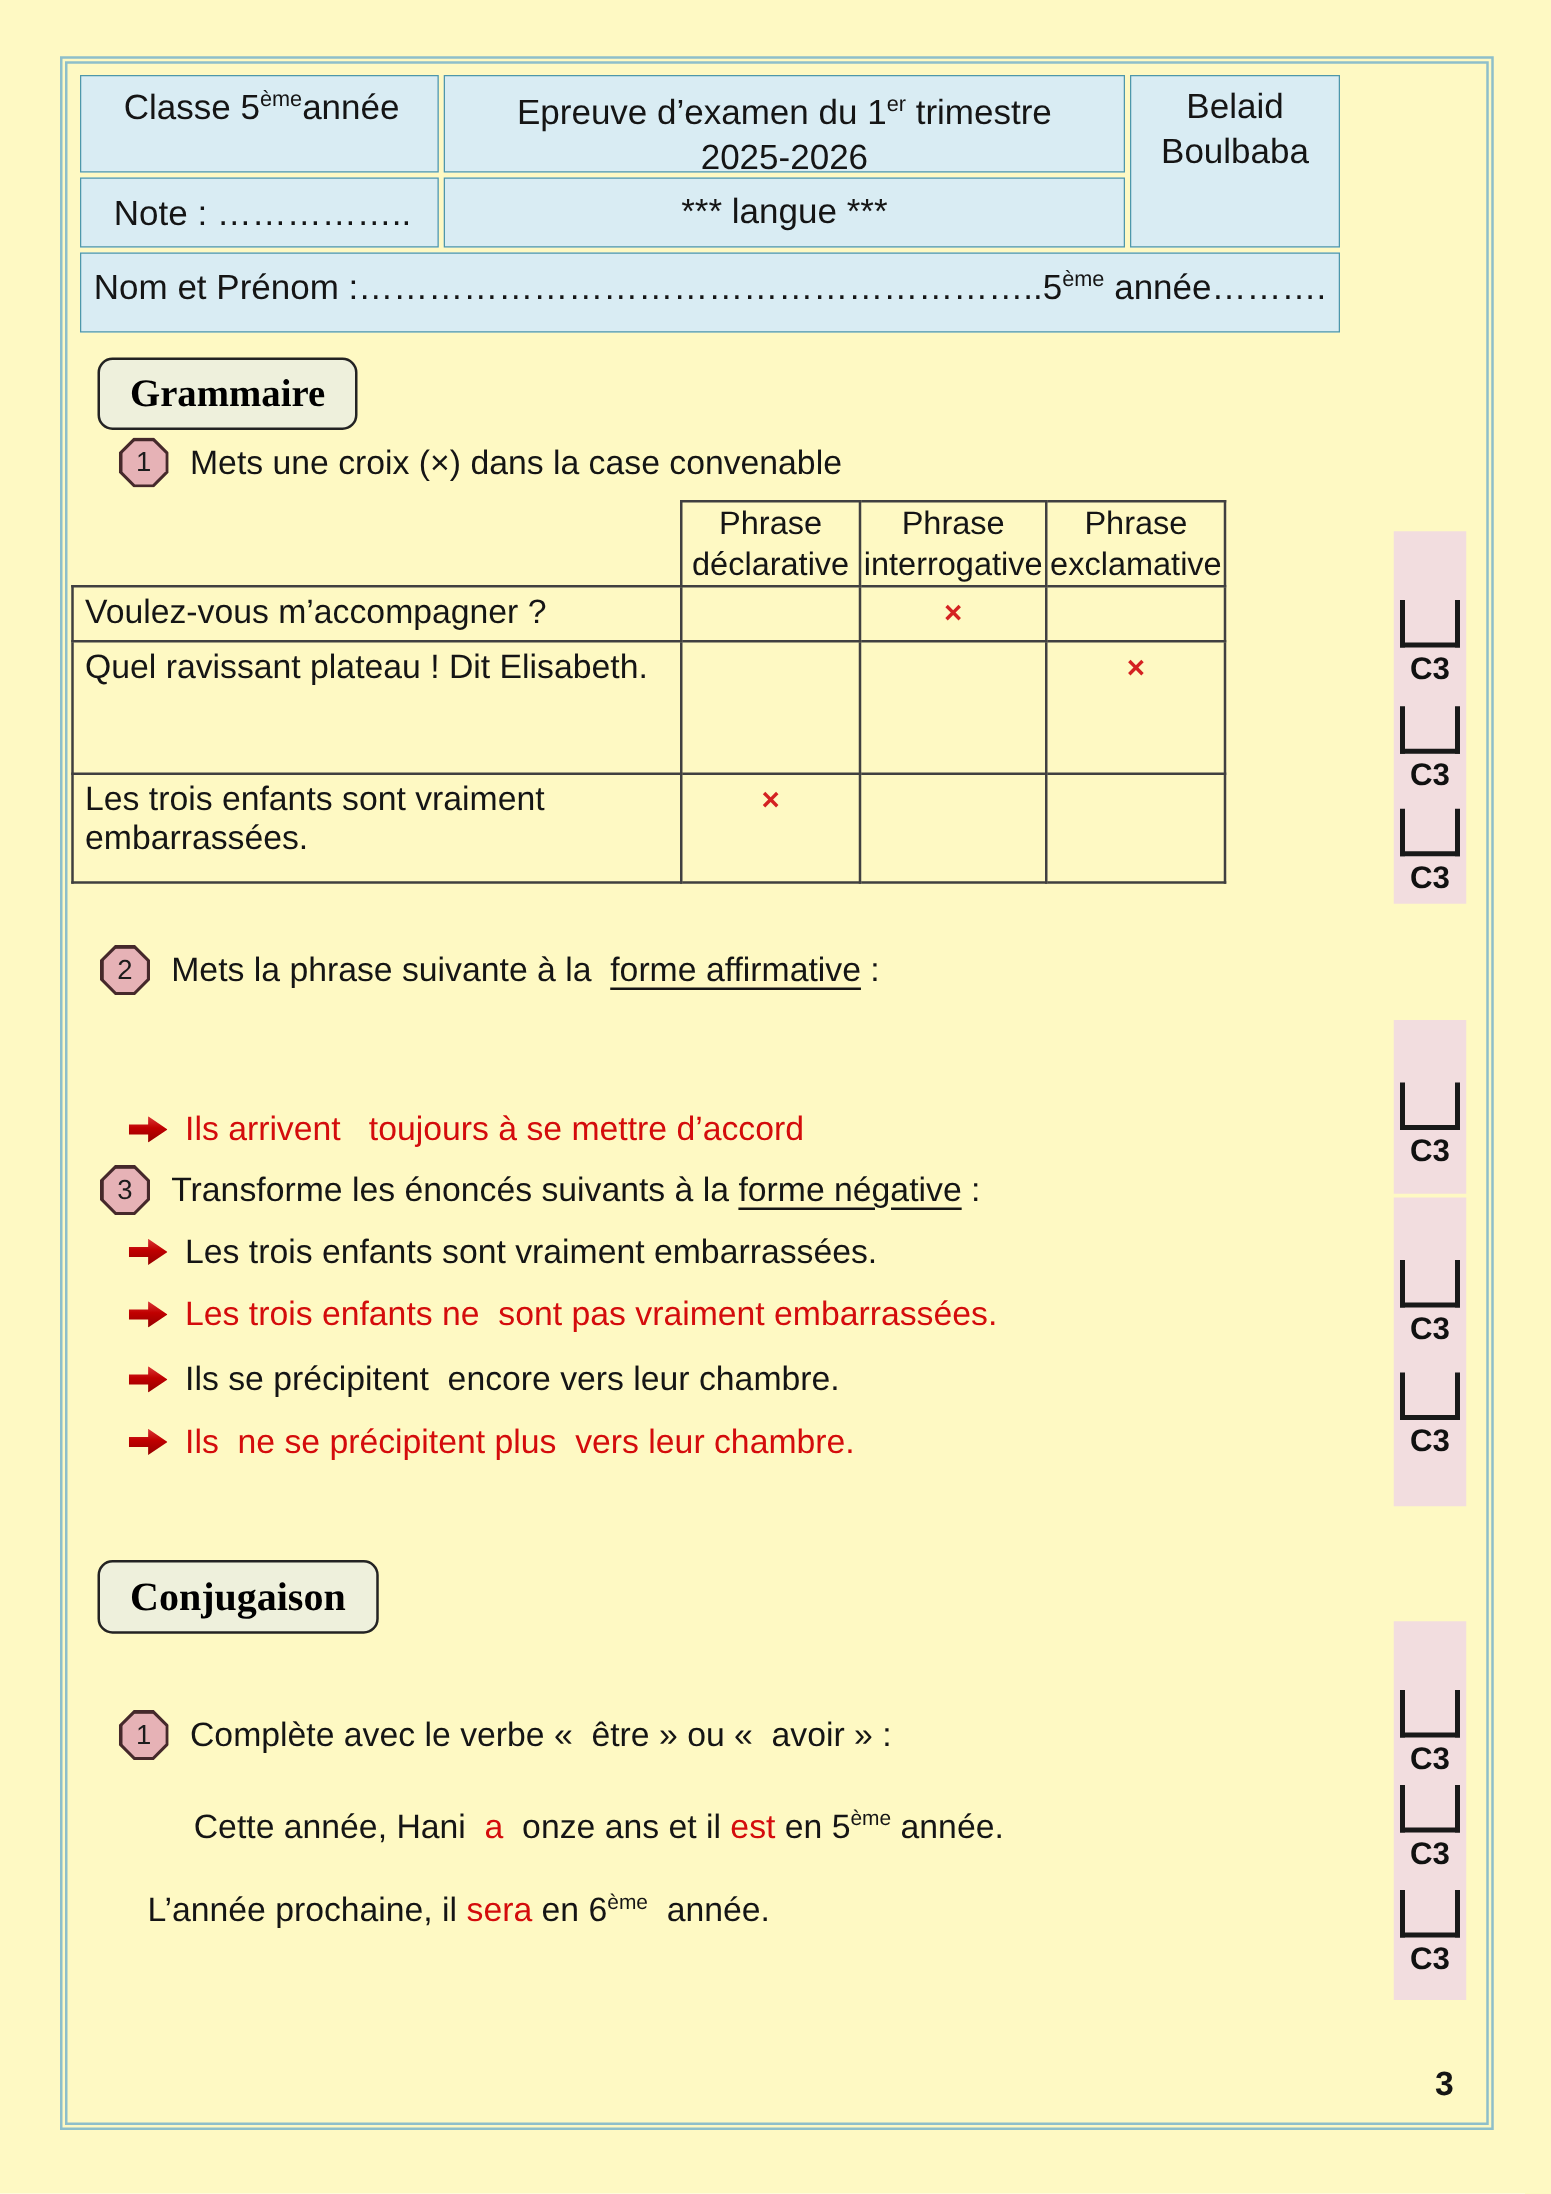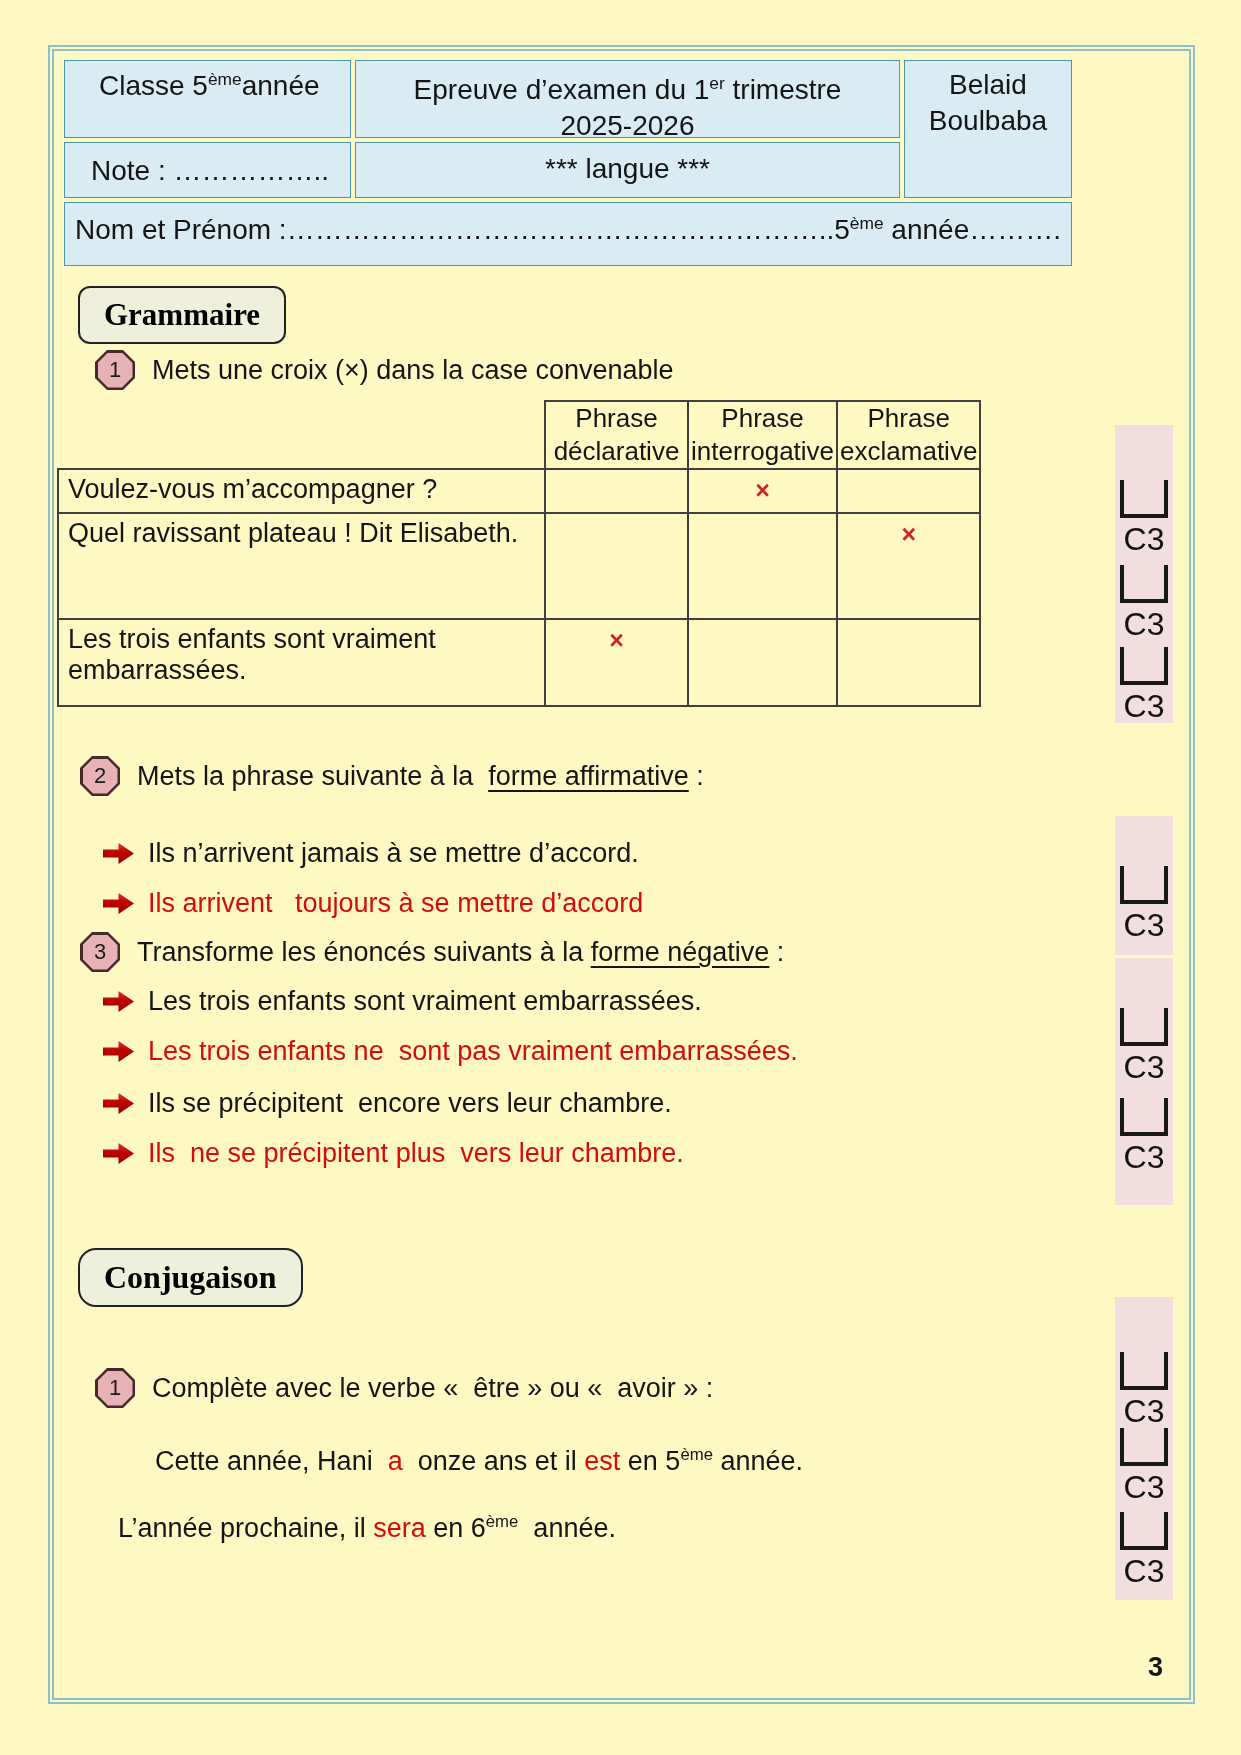--- a/index.html
+++ b/index.html
@@ -52,21 +52,21 @@
   .ctable td.mark{text-align:center;vertical-align:top;padding-top:6px;
                   color:#d42222;font-weight:bold;font-size:25px;}
   .w1{width:470px;} .w3{width:167px;} .w4{width:164px;}
   .r1{height:44px;} .r2{height:106px;} .r3{height:87px;}
   
   .strip{position:absolute;left:1115px;width:58px;background:#f2dddf;}
   .c3mark{position:absolute;left:0;width:58px;display:flex;flex-direction:column;
           align-items:center;gap:3px;}
   .cup{width:40px;height:34px;border-left:4px solid #191919;
        border-right:4px solid #191919;border-bottom:4px solid #191919;}
-  .c3label{font-size:32px;font-weight:normal;color:#111;}
+  .c3label{font-size:25px;font-weight:bold;color:#111;}
   
   .sentence{position:absolute;font-size:27px;}
   .pagenum{position:absolute;left:1148px;top:1652px;font-size:27px;font-weight:bold;}
 </style>
 </head>
 <body>
 
 <div class="page">
   <div class="frame"></div>
 
@@ -121,24 +121,20 @@
   </tbody>
     </table>
 
   <div class="qrow" style="left:80px;top:756px;">
     <span class="octagon">
         <span class="inner"></span>
         <span class="num">2</span>
       </span>
     <span class="qtext runs"><span>Mets la phrase suivante à la  </span><span class="ul">forme affirmative</span><span> :</span></span>
   </div>
-  <div class="bullet" style="left:103px;top:838px;">
-    <span class="arrow"></span>
-    <span class="btext runs"><span>Ils n’arrivent jamais à se mettre d’accord.</span></span>
-  </div>
   <div class="bullet" style="left:103px;top:888px;text-align:right;">
     <span class="arrow"></span>
     <span class="btext runs"><span class="red">Ils arrivent   toujours à se mettre d’accord</span></span>
   </div>
 
   <div class="qrow" style="left:80px;top:932px;">
     <span class="octagon">
         <span class="inner"></span>
         <span class="num">3</span>
       </span>
@@ -154,21 +150,21 @@
   </div>
   <div class="bullet" style="left:103px;top:1088px;">
     <span class="arrow"></span>
     <span class="btext runs"><span>Ils se précipitent  encore vers leur chambre.</span></span>
   </div>
   <div class="bullet" style="left:103px;top:1138px;">
     <span class="arrow"></span>
     <span class="btext runs"><span class="red">Ils  ne se précipitent plus  vers leur chambre.</span></span>
   </div>
 
-  <div class="badge" style="left:78px;top:1248px;font-size:32px;border-radius:18px;">Conjugaison</div>
+  <div class="badge" style="left:78px;top:1248px;font-size:32px;">Conjugaison</div>
 
   <div class="qrow" style="left:95px;top:1368px;">
     <span class="octagon">
         <span class="inner"></span>
         <span class="num">1</span>
       </span>
     <span class="qtext runs"><span>Complète avec le verbe «  être » ou «  avoir » :</span></span>
   </div>
   <div class="sentence runs" style="left:155px;top:1445px;"><span>Cette année, Hani  </span><span class="red">a</span><span>  onze ans et il </span><span class="red">est</span><span> en 5</span><sup>ème</sup><span> année.</span></div>
   <div class="sentence runs" style="left:118px;top:1512px;"><span>L’année prochaine, il </span><span class="red">sera</span><span> en 6</span><sup>ème</sup><span>  année.</span></div>

